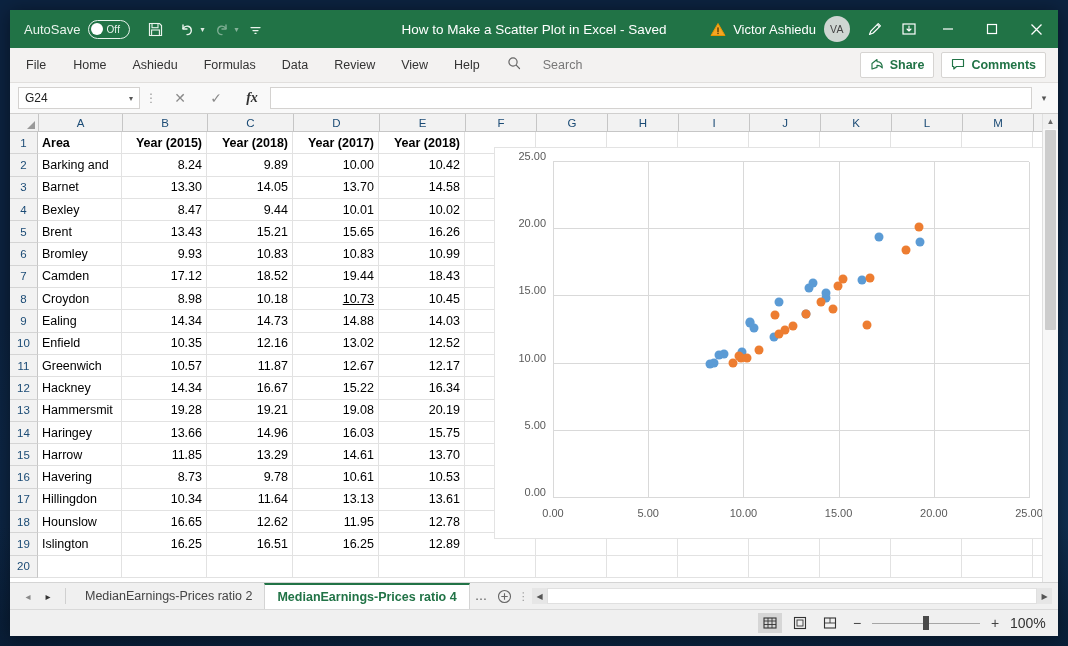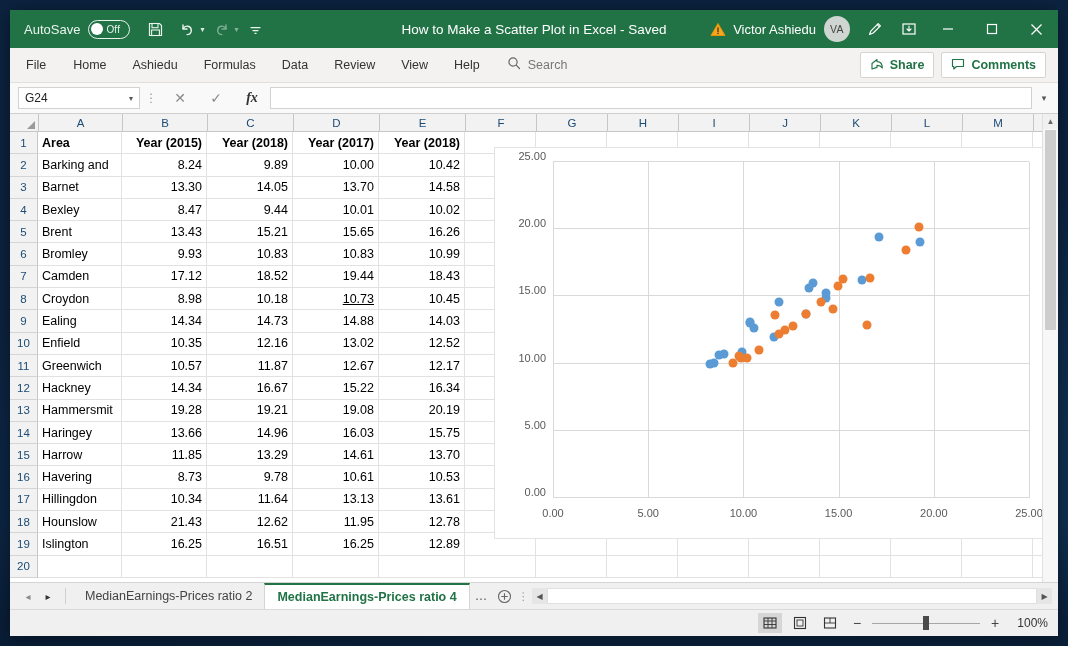--- a/index.html
+++ b/index.html
@@ -58,21 +58,21 @@
   .tbtn{width:34px;height:38px;display:flex;align-items:center;justify-content:center;color:#fff;}
   .wbtn{width:44px;height:38px;display:flex;align-items:center;justify-content:center;color:#fff;font-size:13px;}
 
   
   .ribbon{
     height:34px;background:#f3f2f1;display:flex;align-items:center;flex:0 0 34px;
     border-bottom:1px solid #e1dfdd;position:relative;
   }
   .rtab{font-size:12.5px;color:#333;padding:0 13px;height:100%;display:flex;align-items:center;}
   .rtab.file{padding-left:16px;padding-right:14px;}
-  .searchbox{display:flex;align-items:center;gap:7px;margin-left:14px;color:#666;}
+  .searchbox{display:flex;align-items:center;gap:22px;margin-left:14px;color:#666;}
   .searchbox .lbl{font-size:12.5px;color:#777;}
   .ribbon-right{margin-left:auto;display:flex;align-items:center;gap:7px;padding-right:12px;}
   .pill{
     display:flex;align-items:center;gap:6px;border:1px solid #d6d4d2;background:#fff;
     border-radius:2px;height:24px;padding:0 9px;font-size:12.5px;color:#217346;font-weight:bold;
   }
 
   
   .fbar{
     height:30px;background:#f9f9f9;display:flex;align-items:center;flex:0 0 30px;
@@ -178,21 +178,21 @@
   }
   .st-right{margin-left:auto;display:flex;align-items:center;gap:6px;}
   .vbtn{
     width:24px;height:20px;display:flex;align-items:center;justify-content:center;color:#444;
   }
   .vbtn.sel{background:#d6d6d6;}
   .zminus,.zplus{width:18px;text-align:center;color:#444;font-size:14px;}
   .ztrack{width:108px;height:16px;position:relative;display:flex;align-items:center;}
   .ztrack:before{content:"";position:absolute;left:0;right:0;height:1px;background:#a6a6a6;}
   .zthumb{position:absolute;left:50%;margin-left:-3px;width:6px;height:14px;background:#4a4a4a;}
-  .zpct{font-size:12px;color:#333;width:38px;text-align:right;}
+  .zpct{font-size:14px;color:#333;width:38px;text-align:left;}
 </style>
 </head>
 <body>
 
 <div id="desktop"></div>
 
 <div id="win">
 
   <div class="titlebar">
     <div class="tb-left">
@@ -612,21 +612,21 @@
           <div class="cell" style="width: 71px; flex: 0 0 71px;"></div>
           <div class="cell" style="width: 71px; flex: 0 0 71px;"></div>
           <div class="cell" style="width: 71px; flex: 0 0 71px;"></div>
           <div class="cell" style="width: 71px; flex: 0 0 71px;"></div>
           <div class="cell" style="width: 71px; flex: 0 0 71px;"></div>
           <div class="cell" style="width: 71px; flex: 0 0 71px;"></div>
         </div>
         <div class="row">
           <div class="rh">18</div>
           <div class="cell" style="width: 84px; flex: 0 0 84px;">Hounslow</div>
-          <div class="cell num" style="width: 85px; flex: 0 0 85px;">21.43</div>
+          <div class="cell num" style="width: 85px; flex: 0 0 85px;">16.65</div>
           <div class="cell num" style="width: 86px; flex: 0 0 86px;">12.62</div>
           <div class="cell num" style="width: 86px; flex: 0 0 86px;">11.95</div>
           <div class="cell num" style="width: 86px; flex: 0 0 86px;">12.78</div>
           <div class="cell" style="width: 71px; flex: 0 0 71px;"></div>
           <div class="cell" style="width: 71px; flex: 0 0 71px;"></div>
           <div class="cell" style="width: 71px; flex: 0 0 71px;"></div>
           <div class="cell" style="width: 71px; flex: 0 0 71px;"></div>
           <div class="cell" style="width: 71px; flex: 0 0 71px;"></div>
           <div class="cell" style="width: 71px; flex: 0 0 71px;"></div>
           <div class="cell" style="width: 71px; flex: 0 0 71px;"></div>

